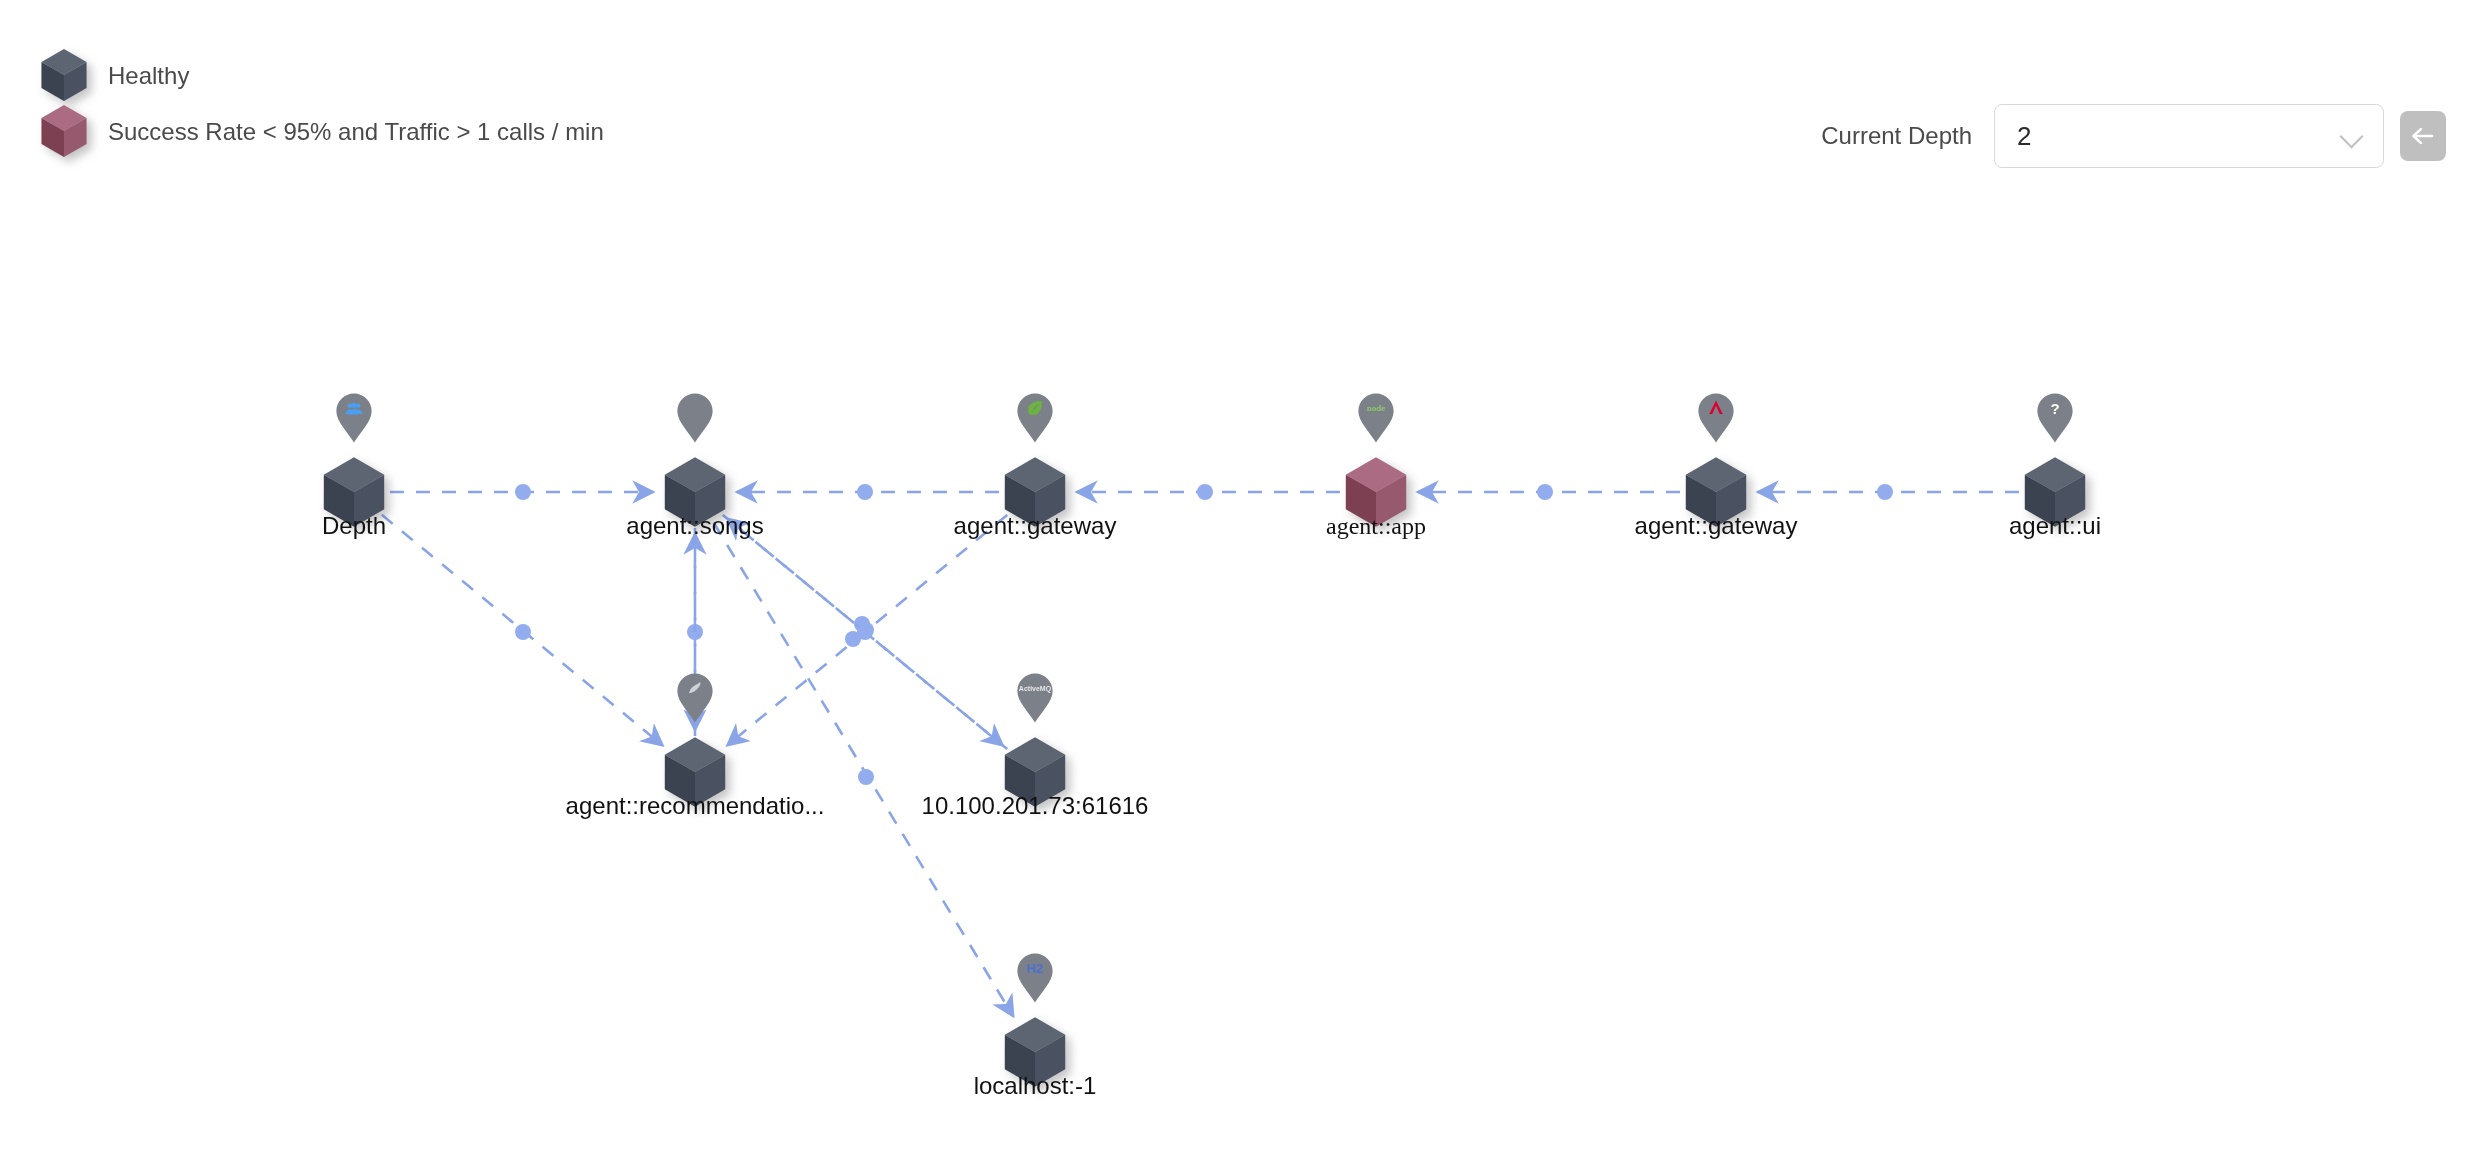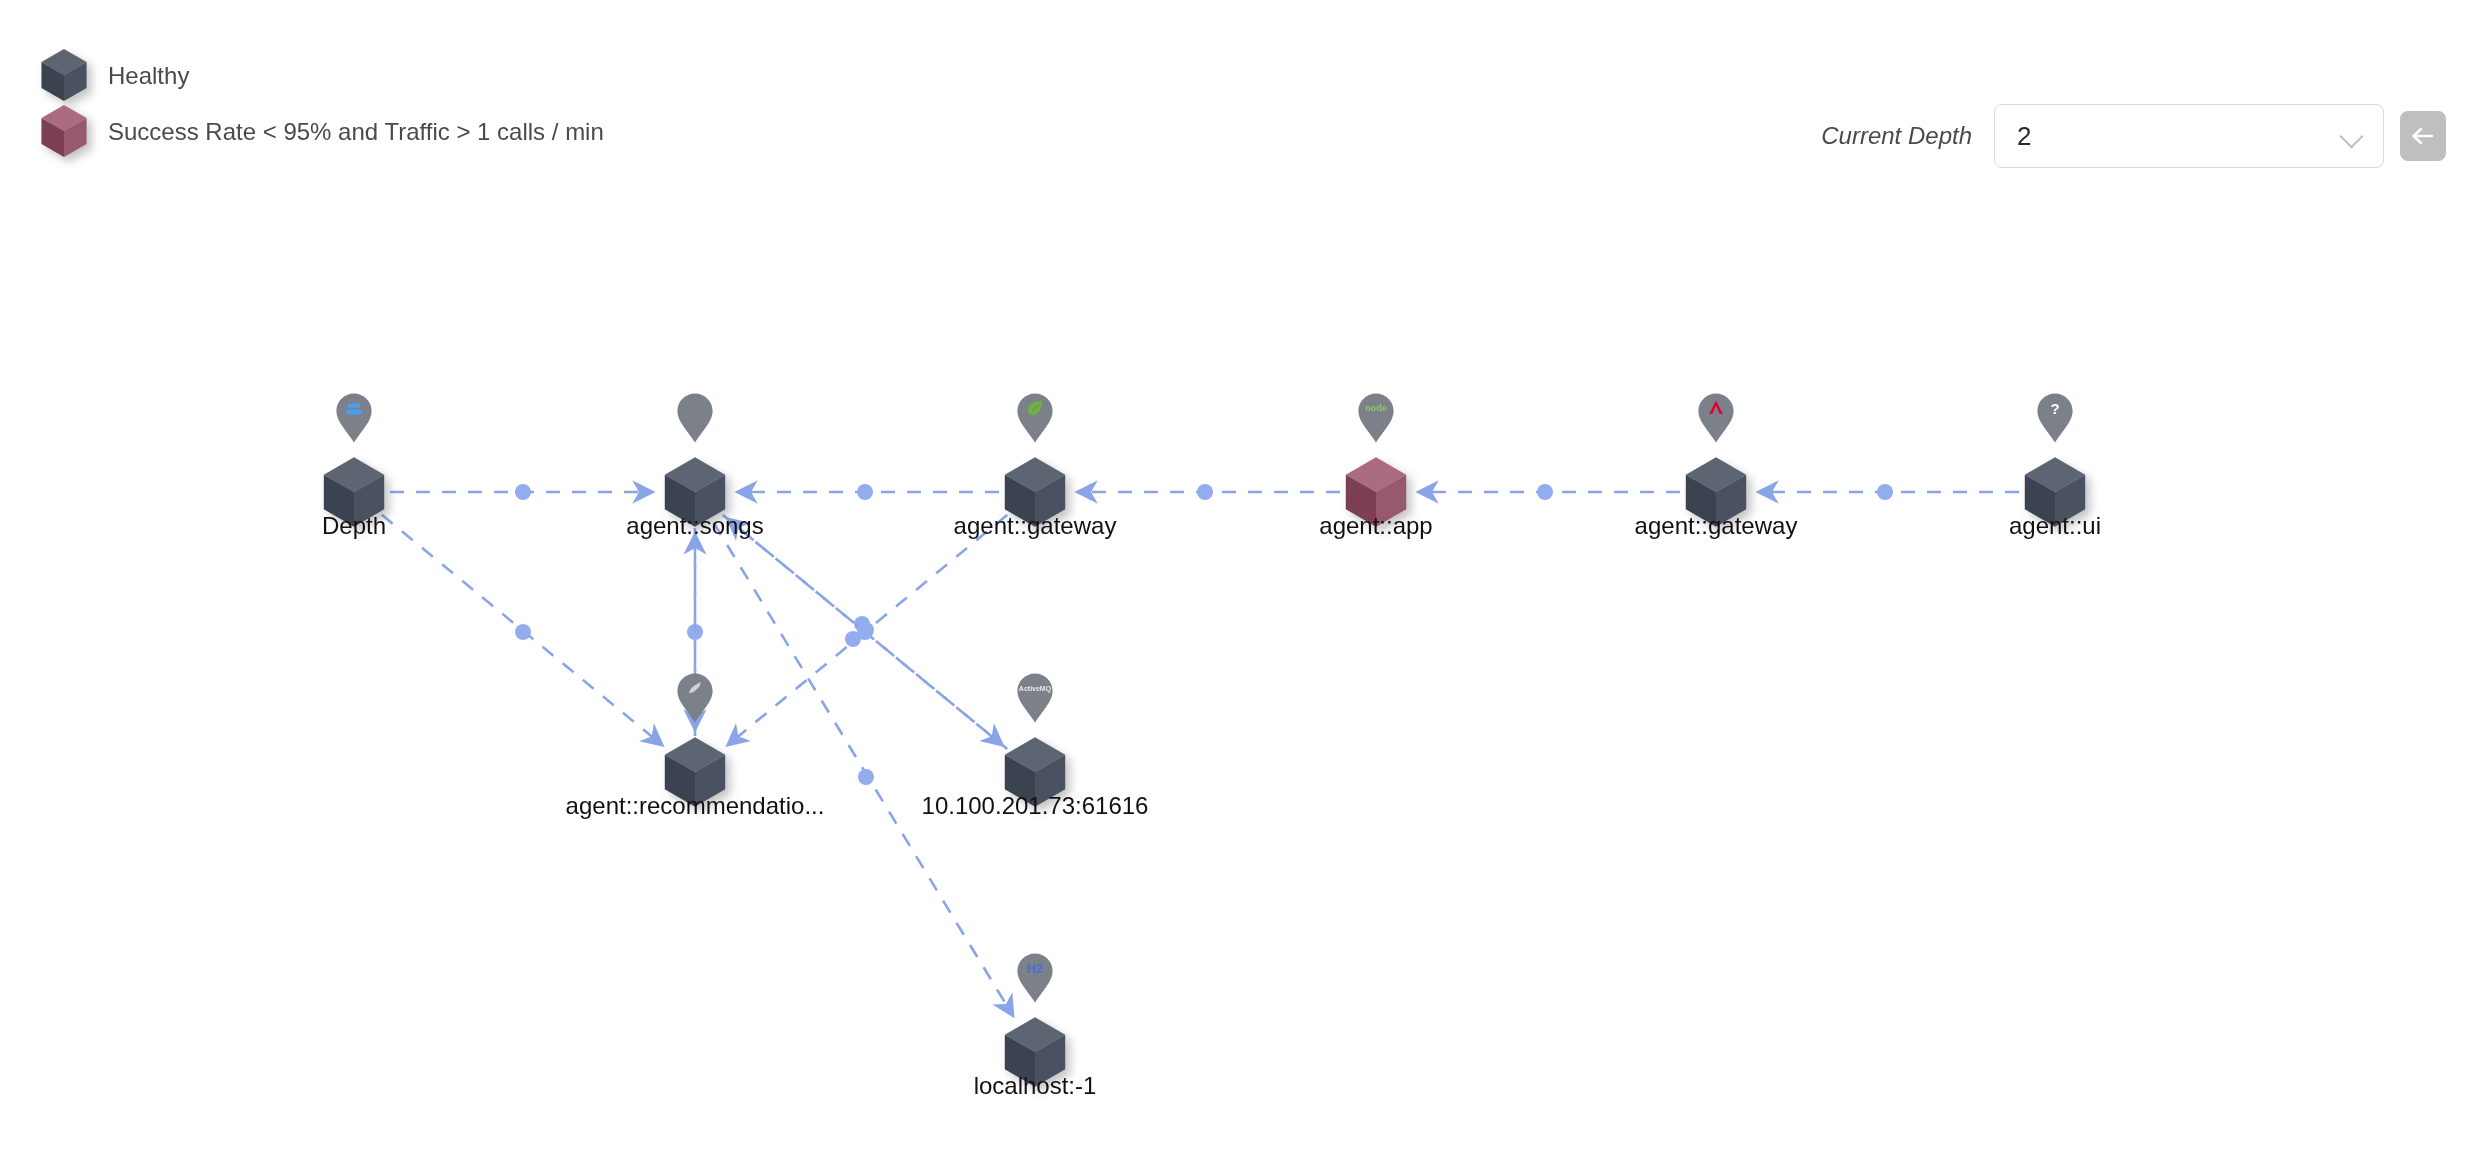--- a/index.html
+++ b/index.html
@@ -15,21 +15,21 @@
   .legend-cube{width:52px;height:56px;position:relative;flex:0 0 52px;}
   .legend-label{
     font-size:24px;color:#4a4a4a;margin-left:16px;white-space:nowrap;
     line-height:1;
   }
   
   #depth-control{
     position:absolute;right:28px;top:104px;
     display:flex;align-items:center;height:64px;
   }
-  #depth-label{font-size:24px;color:#4a4a4a;margin-right:22px;white-space:nowrap;line-height:1;font-style:italic;}
+  #depth-label{font-size:24px;color:#4a4a4a;margin-right:22px;white-space:nowrap;line-height:1;}
   #depth-select{
     width:390px;height:64px;border:1px solid #d9d9d9;border-radius:8px;
     background:#fff;display:flex;align-items:center;justify-content:space-between;
     padding:0 20px 0 22px;box-sizing:border-box;cursor:pointer;
   }
   #depth-value{font-size:26px;color:#2b2b2b;line-height:1;}
   .chev{width:22px;height:22px;position:relative;}
   .chev:before{
     content:"";position:absolute;left:2px;top:3px;width:15px;height:15px;
     border-right:2.5px solid #c0c0c0;border-bottom:2.5px solid #c0c0c0;
@@ -173,21 +173,21 @@
       </div>
       <div class="node-cube">
         <svg width="66" height="72" viewBox="0 0 100 112" style="display: block; filter: drop-shadow(rgba(60, 60, 60, 0.3) 5px 5px 5px);">
           <path d="M50,2 L97,29 L50,56 L3,29 Z" fill="#5e6572"></path>
           <path d="M3,29 L50,56 L50,110 L3,83 Z" fill="#3b4250"></path>
           <path d="M97,29 L97,83 L50,110 L50,56 Z" fill="#4a5160"></path>
         </svg>
       </div>
       <div class="node-label">agent::gateway</div>
     </div>
-    <div class="node" style="left: 1376px; top: 492px; width: 70px;">
+    <div class="node" style="left: 1376px; top: 492px; width: 70px; font-family: Liberation Serif, serif;">
       <div class="node-pin" style="top: -64px; width: 38px; height: 52px; position: absolute;">
         <svg width="38" height="52" viewBox="0 0 56 76" style="display: block;">
           <path d="M28,2 C13.6,2 2,13.6 2,28 C2,43 18,58 28,74 C38,58 54,43 54,28 C54,13.6 42.4,2 28,2 Z" fill="#7b8089"></path>
         </svg>
         <span class="pin-glyph" style="color: rgb(143, 198, 106); font-size: 9px;">node</span>
       </div>
       <div class="node-cube">
         <svg width="66" height="72" viewBox="0 0 100 112" style="display: block; filter: drop-shadow(rgba(60, 60, 60, 0.3) 5px 5px 5px);">
           <path d="M50,2 L97,29 L50,56 L3,29 Z" fill="#ab6c83"></path>
           <path d="M3,29 L50,56 L50,110 L3,83 Z" fill="#7d3f52"></path>

